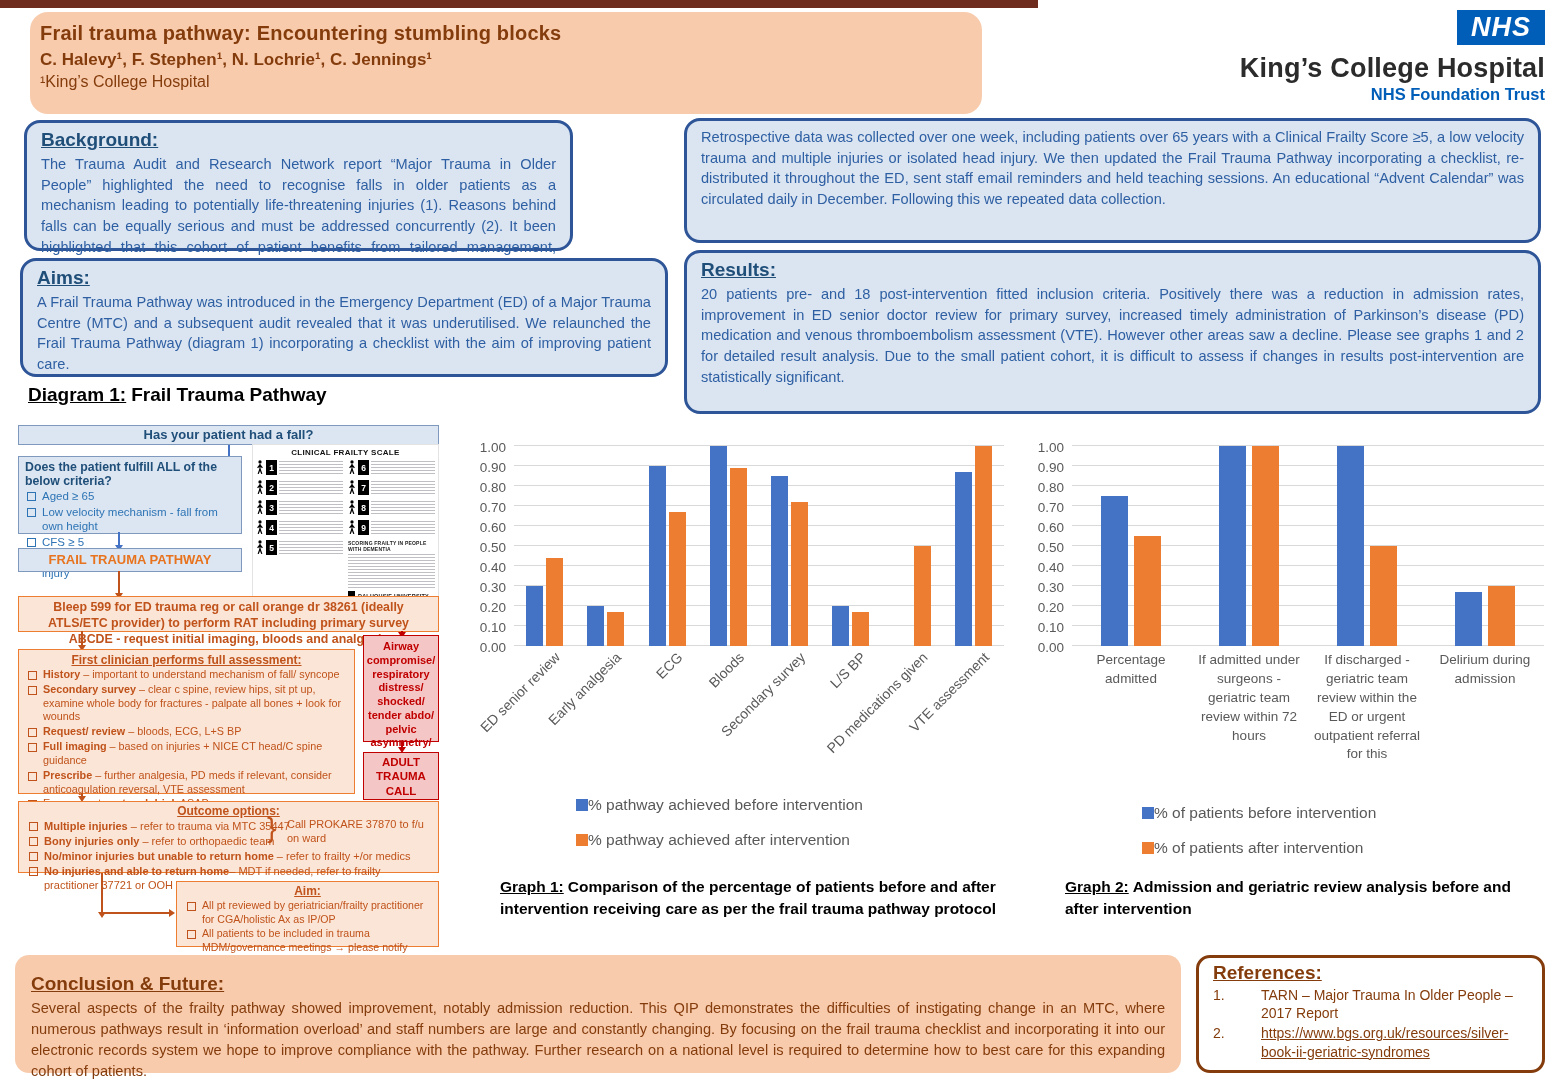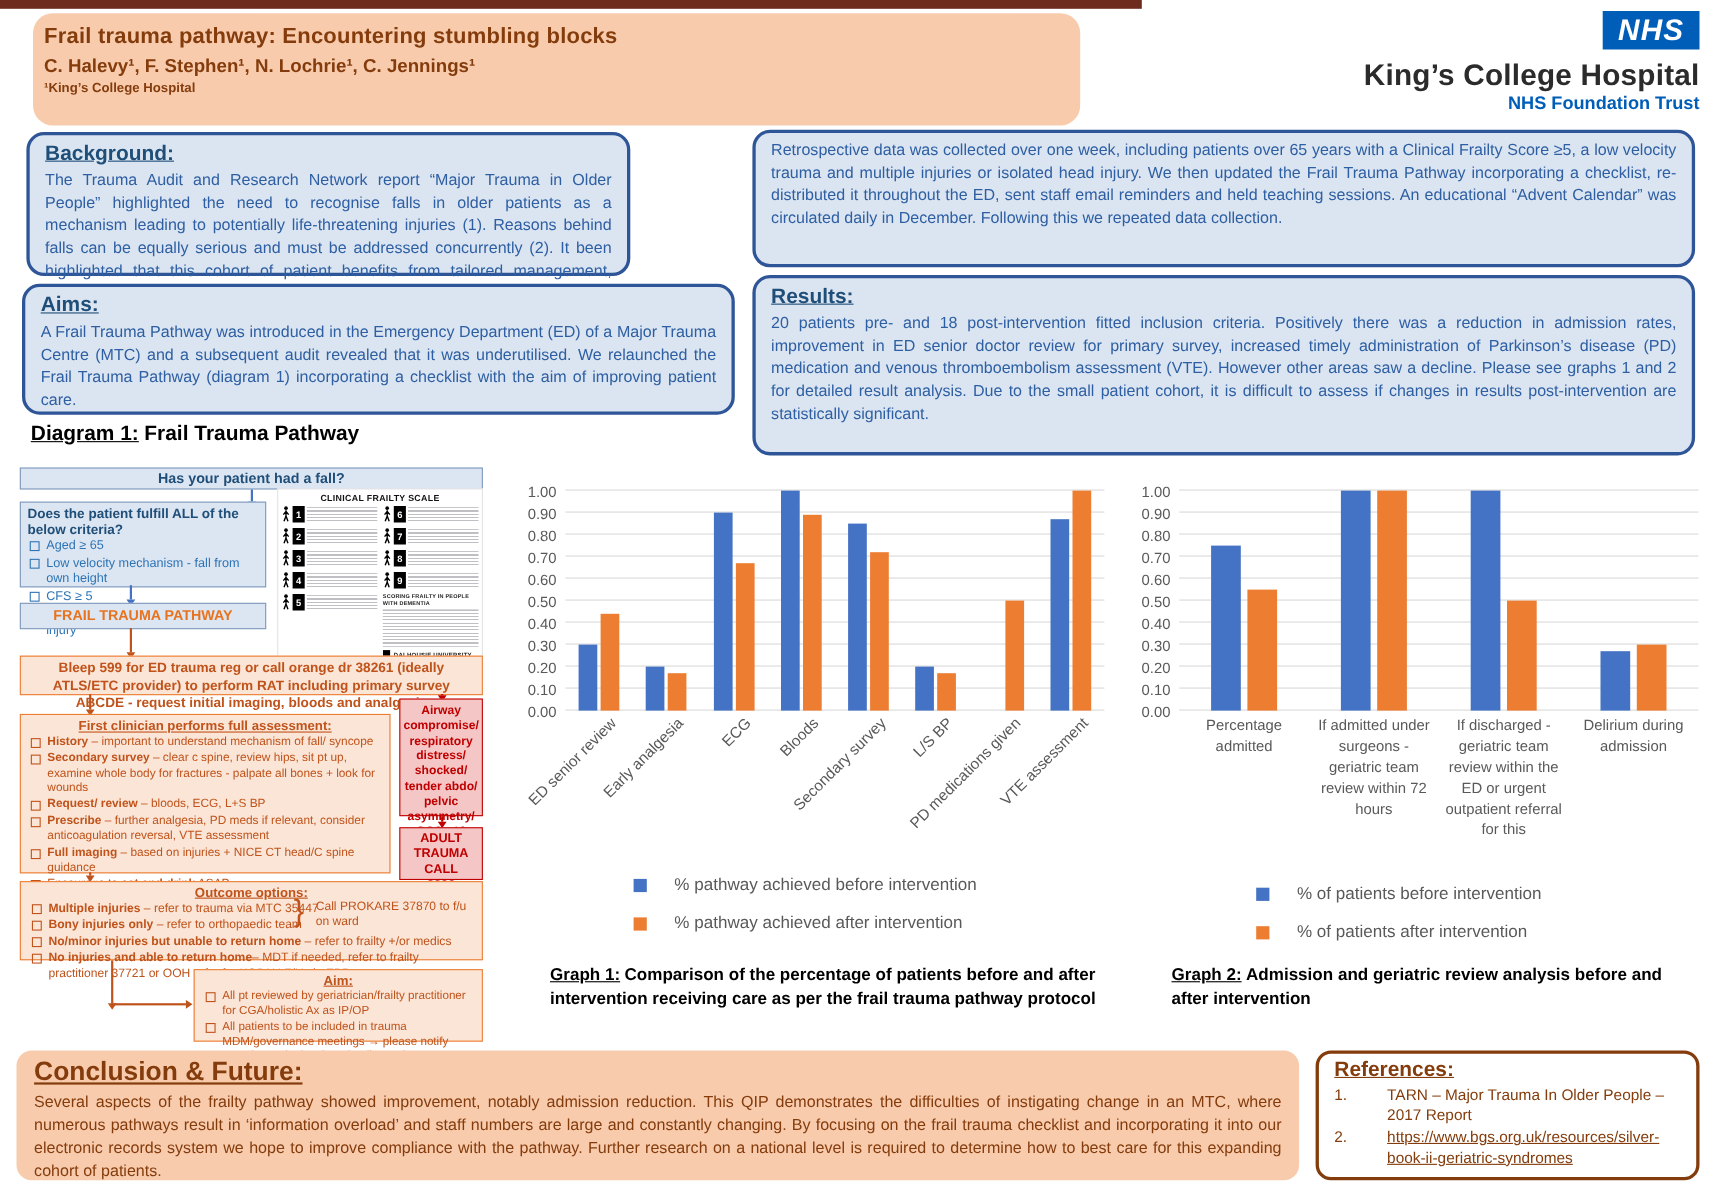--- a/index.html
+++ b/index.html
@@ -6,21 +6,21 @@
   body{font-family:"Liberation Sans",sans-serif;background:#fff;}
   .poster{position:relative;width:1560px;height:1080px;background:#fff;overflow:hidden;}
 
   
   .topbar{position:absolute;left:0;top:0;width:1038px;height:8px;background:#6E2C1E;}
 
   
   .header-card{position:absolute;left:30px;top:12px;width:952px;height:102px;background:#F8CBAD;border-radius:18px;padding:10px 20px 0 10px;box-sizing:border-box;}
   .header-card .title{font-size:20px;font-weight:bold;color:#843C0C;letter-spacing:.2px;}
   .header-card .authors{font-size:17px;font-weight:bold;color:#843C0C;margin-top:5px;}
-  .header-card .affil{font-size:12px;color:#843C0C;margin-top:3px;font-weight:bold;}
+  .header-card .affil{font-size:16px;color:#843C0C;margin-top:3px;}
 
   
   .nhs-block{position:absolute;right:15px;top:10px;width:340px;display:flex;flex-direction:column;align-items:flex-end;}
   .nhs-box{width:88px;height:35px;background:#005EB8;color:#fff;font-weight:bold;font-style:italic;font-size:27px;display:flex;align-items:center;justify-content:center;letter-spacing:1px;}
   .nhs-hosp{font-size:27px;font-weight:bold;color:#2B2B2B;margin-top:8px;letter-spacing:.2px;}
   .nhs-trust{font-size:16.5px;font-weight:bold;color:#005EB8;margin-top:1px;}
 
   
   .sec{position:absolute;background:#DBE5F1;border:3px solid #2E5597;border-radius:16px;padding:6px 14px;box-sizing:border-box;}
   .sec h2{margin:0 0 3px 0;font-size:19px;color:#1F4E79;text-decoration:underline;}
@@ -96,32 +96,32 @@
   .groups{position:absolute;left:0;right:0;top:0;bottom:0;display:flex;justify-content:space-around;align-items:flex-end;}
   .group{display:flex;align-items:flex-end;}
   .xlabels{position:absolute;left:0;right:0;top:100%;}
   .xlabels.rot{display:flex;height:140px;}
   .xlabels.rot .xcell{position:relative;flex:1;}
   .xlabels.rot .xspan{position:absolute;top:3px;right:calc(50% - 7px);white-space:nowrap;transform:rotate(-45deg);transform-origin:top right;font-size:14px;color:#595959;}
   .xlabels.wrap{display:flex;justify-content:space-around;}
   .xlabels.wrap .xcell{flex:1;text-align:center;padding-top:5px;}
   .xlabels.wrap .xspan{display:inline-block;font-size:13.5px;color:#595959;line-height:1.4;max-width:114px;}
   .legend{position:absolute;display:flex;flex-direction:column;gap:17px;}
-  .lentry{display:flex;align-items:center;gap:25px;}
+  .lentry{display:flex;align-items:center;gap:0;}
   .sw{width:12px;height:12px;flex-shrink:0;}
   .ltxt{font-size:15.5px;color:#595959;}
   .caption{position:absolute;font-size:15.5px;font-weight:bold;color:#000;line-height:1.45;}
   #caption1{left:500px;top:876px;width:515px;}
   #caption2{left:1065px;top:876px;width:482px;}
   .caption .u{text-decoration:underline;}
   .caption .t{margin-left:4px;}
 
   
   .conclusion{position:absolute;left:15px;top:955px;width:1166px;height:118px;background:#F8CBAD;border-radius:14px;padding:6px 16px;box-sizing:border-box;}
-  .conclusion h2{margin:0 0 3px 0;font-size:24px;color:#843C0C;text-decoration:underline;}
+  .conclusion h2{margin:12px 0 3px 0;font-size:19px;color:#843C0C;text-decoration:underline;}
   .conclusion p{margin:0;font-size:14.6px;line-height:1.45;color:#843C0C;text-align:justify;}
 
   
   .refs{position:absolute;left:1196px;top:955px;width:349px;height:118px;background:#fff;border:3px solid #843C0C;border-radius:14px;padding:4px 14px;box-sizing:border-box;}
   .refs h2{margin:0 0 2px 0;font-size:19px;color:#843C0C;text-decoration:underline;}
   .refrow{display:flex;font-size:14px;color:#843C0C;line-height:1.3;margin-top:2px;}
   .refnum{width:48px;flex-shrink:0;}
   .reftxt{flex:1;}
   .reftxt.link{text-decoration:underline;cursor:pointer;}
 </style>
@@ -295,25 +295,25 @@
           <div class="cbrow">
             <span class="cb"></span>
             <span class="cbtxt"><b>Secondary survey</b><span> – clear c spine, review hips, sit pt up, examine whole body for fractures - palpate all bones + look for wounds</span></span>
           </div>
           <div class="cbrow">
             <span class="cb"></span>
             <span class="cbtxt"><b>Request/ review</b><span> – bloods, ECG, L+S BP</span></span>
           </div>
           <div class="cbrow">
             <span class="cb"></span>
+            <span class="cbtxt"><b>Full imaging</b><span> – based on injuries + NICE CT head/C spine guidance</span></span>
+          </div>
+          <div class="cbrow">
+            <span class="cb"></span>
             <span class="cbtxt"><b>Prescribe</b><span> – further analgesia, PD meds if relevant, consider anticoagulation reversal, VTE assessment</span></span>
-          </div>
-          <div class="cbrow">
-            <span class="cb"></span>
-            <span class="cbtxt"><b>Full imaging</b><span> – based on injuries + NICE CT head/C spine guidance</span></span>
           </div>
           <div class="cbrow">
             <span class="cb"></span>
             <span class="cbtxt"><span>Encourage to </span><b>eat and drink</b><span> ASAP</span></span>
           </div>
           <div class="cbrow">
             <span class="cb"></span>
             <span class="cbtxt"><b>4AT</b><span> – compare to baseline if available</span></span>
           </div>
         </div>

